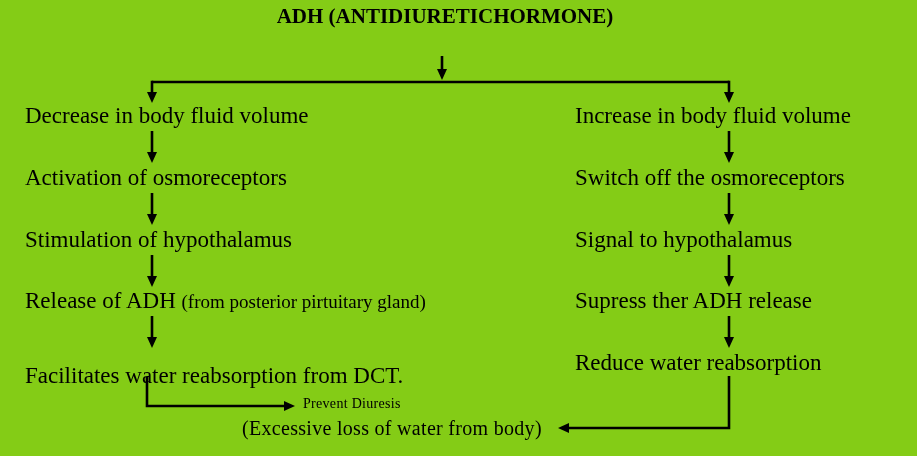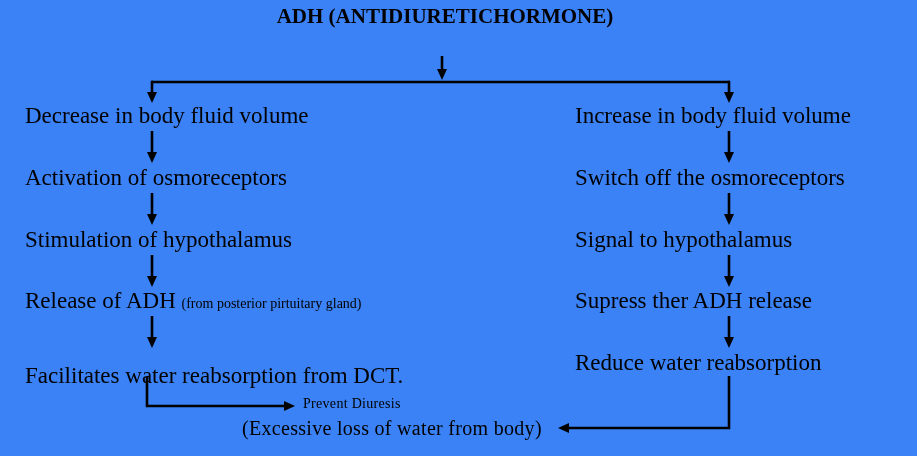--- a/index.html
+++ b/index.html
@@ -4,21 +4,21 @@
 <style>
   html, body {
     margin: 0;
     padding: 0;
     background: #ffffff;
   }
   #canvas {
     position: relative;
     width: 917px;
     height: 456px;
-    background: #3b82f6;
+    background: #84cc16;
     font-family: "Liberation Serif", serif;
     color: #000000;
     overflow: hidden;
   }
   #connector-layer {
     position: absolute;
     left: 0; top: 0;
     width: 917px; height: 456px;
   }
   #connector-layer line, #connector-layer path {
@@ -36,21 +36,21 @@
     text-align: center;
     font-weight: bold;
     font-size: 21px;
     line-height: 22px;
   }
   .step {
     font-size: 23px;
     line-height: 26px;
   }
   .step .note {
-    font-size: 14px;
+    font-size: 19px;
   }
   .outcome-label {
     font-size: 14px;
     letter-spacing: 0.3px;
   }
   .outcome-note {
     font-size: 20px;
     letter-spacing: 0.3px;
   }
 </style>

